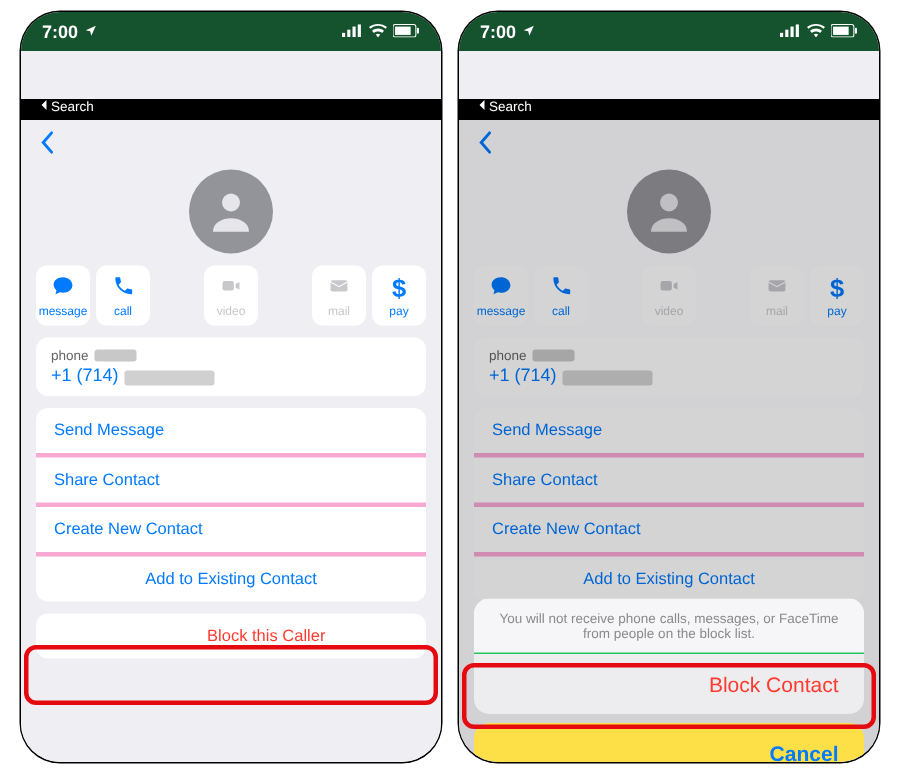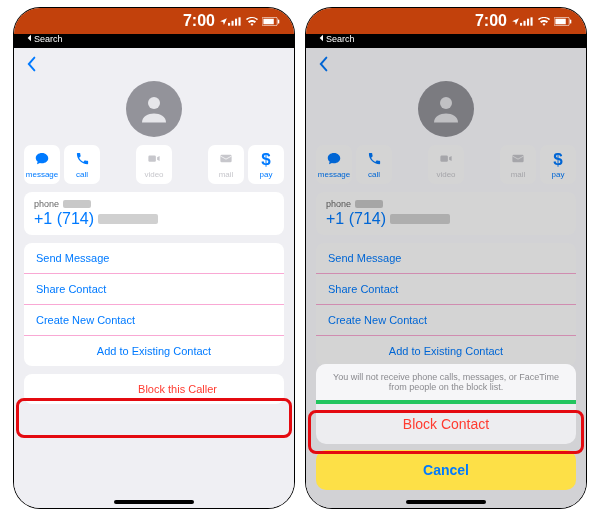--- a/index.html
+++ b/index.html
@@ -15,40 +15,41 @@
     width: 280px;
     height: 500px;
     border-radius: 26px;
     overflow: hidden;
     position: relative;
     background: #efeff3;
     box-shadow: 0 0 0 1px #000;
     flex-shrink: 0;
   }
   .status-bar {
-    background:#c2410c;
+    background:#14532d;
     color:#fff;
     height:26px;
     display:flex;
     align-items:center;
-    justify-content:flex-end;
+    justify-content:space-between;
     padding:0 14px;
-    font-size:16px;
+    font-size:12px;
     font-weight:600;
   }
   .status-left { display:flex; align-items:center; gap:4px;}
   .status-right { display:flex; align-items:center; gap:4px;}
   .nav-sub {
     background:#000;
     color:#fff;
     font-size:9px;
     padding:0 12px 4px 12px;
     display:flex;
     align-items:center;
     gap:2px;
+    margin-top:32px;
   }
   .content {
     background:#efeff3;
     height:calc(100% - 26px - 14px);
     overflow:hidden;
     position:relative;
   }
   .nav-back {
     color:#007aff;
     font-size:20px;
@@ -74,29 +75,29 @@
     color:#007aff;
   }
   .act-btn.disabled { color:#c7c7cc;margin-left:32px; }
   .act-icon { font-size:15px; line-height:1; margin-bottom:2px;}
   .card {
     background:#fff; border-radius:8px; margin:0 10px 8px 10px;
     padding:7px 10px;
     font-size:10px;
   }
   .phone-label { color:#666; font-size:9px; display:flex; align-items:center; gap:4px;}
-  .phone-num { color:#007aff; font-size:16px; margin-top:1px; display:flex; align-items:center; gap:4px;}
+  .phone-num { color:#007aff; font-size:12px; margin-top:1px; display:flex; align-items:flex-end; gap:4px;}
   .redact { background:#d0d0d0; height:10px; width:60px; border-radius:2px; display:inline-block;}
   .redact-sm { background:#c8c8c8; height:8px; width:28px; border-radius:2px; display:inline-block;}
   .list-card {
     background:#fff; border-radius:8px; margin:0 10px 8px 10px; overflow:hidden;
   }
   .list-row {
     padding:9px 12px; font-size:11px; color:#007aff;
-    border-bottom:1px solid #f9a8d4;
+    border-bottom:3px solid #f9a8d4;
   }
   .list-row:last-child { border-bottom:none;text-align:center; }
   .list-row.danger { color:#ff3b30;margin-left:47px; }
   .highlight-box {
     border:3px solid #e40a10;
     border-radius:8px;
     position:absolute;
     pointer-events:none;
   }
   .home-ind {
@@ -112,25 +113,25 @@
   .sheet {
     position:absolute; left:10px; right:10px; bottom:12px;
   }
   .sheet-group {
     background:#f4f4f6cc;
     backdrop-filter: blur(4px);
     border-radius:10px; overflow:hidden; margin-bottom:6px;
   }
   .sheet-msg {
     font-size:9px; color:#8a8a8e; text-align:center; padding:8px 14px;
-    border-bottom:4px solid #22c55e;
+    border-bottom:1px solid #22c55e;
     background:#f6f6f8;
   }
   .sheet-btn {
-    text-align:center; padding:12px 4px; font-size:14px;
+    text-align:right; padding:12px 17px; font-size:14px;
   }
   .sheet-btn.red { color:#ff3b30; }
   .sheet-btn.blue { color:#007aff; font-weight:700; background:#fde047;}
   .dimmed-content { filter:brightness(0.95);}
 </style>
 </head>
 <body>
 
 <div class="phone">
   <div class="status-bar">

